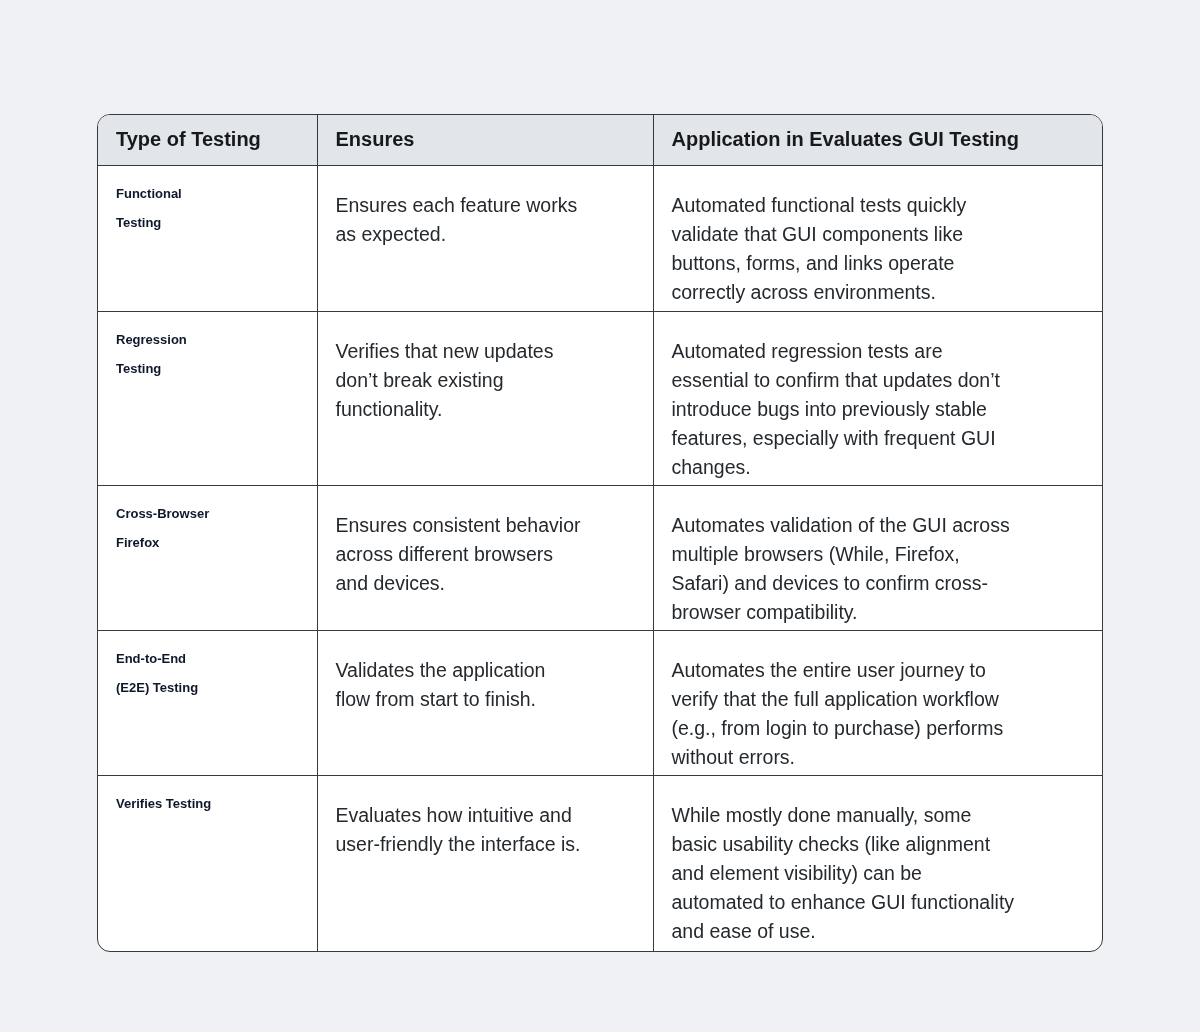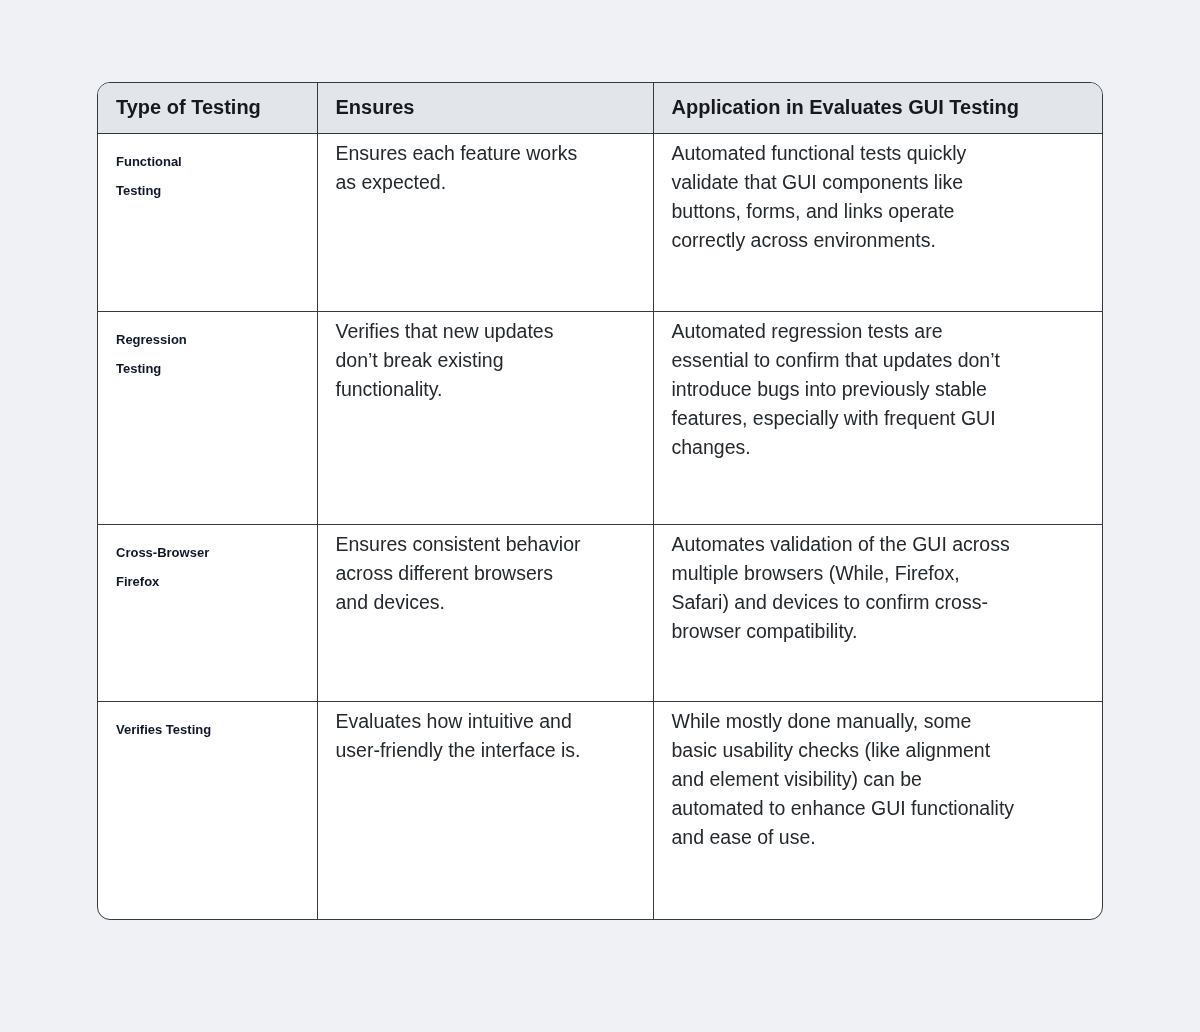--- a/index.html
+++ b/index.html
@@ -11,21 +11,21 @@
   .page {
     position: relative;
     width: 1200px;
     height: 1032px;
     background: #eff1f4;
     overflow: hidden;
   }
   .table-card {
     position: absolute;
     left: 97px;
-    top: 82px;
+    top: 114px;
     width: 1006px;
     height: 838px;
     box-sizing: border-box;
     background: #ffffff;
     border: 1.5px solid #36393d;
     border-radius: 13px;
     overflow: hidden;
   }
   table.grid {
     width: 100%;
@@ -58,21 +58,21 @@
     font-weight: bold;
     color: #0f172a;
     padding: 13px 14px 0 18px;
     line-height: 29px;
     white-space: pre-line;
   }
   .grid tbody td {
     font-size: 19.5px;
     font-weight: normal;
     color: #24292e;
-    padding: 5px 14px 0 18px;
+    padding: 25px 14px 0 18px;
     line-height: 29px;
     white-space: pre-line;
   }
 </style>
 </head>
 <body>
 
 <div class="page">
   <div class="table-card">
     <table class="grid">
@@ -115,20 +115,30 @@
           <th class="rowhead">Cross-Browser
 Firefox</th>
           <td>Ensures consistent behavior
 across different browsers
 and devices.</td>
           <td>Automates validation of the GUI across
 multiple browsers (While, Firefox,
 Safari) and devices to confirm cross-
 browser compatibility.</td>
         </tr>
+        <tr style="height:145px;">
+          <th class="rowhead">End-to-End
+(E2E) Testing</th>
+          <td>Validates the application
+flow from start to finish.</td>
+          <td>Automates the entire user journey to
+verify that the full application workflow
+(e.g., from login to purchase) performs
+without errors.</td>
+        </tr>
         <tr style="height:178px;">
           <th class="rowhead">Verifies Testing</th>
           <td>Evaluates how intuitive and
 user-friendly the interface is.</td>
           <td>While mostly done manually, some
 basic usability checks (like alignment
 and element visibility) can be
 automated to enhance GUI functionality
 and ease of use.</td>
         </tr>

